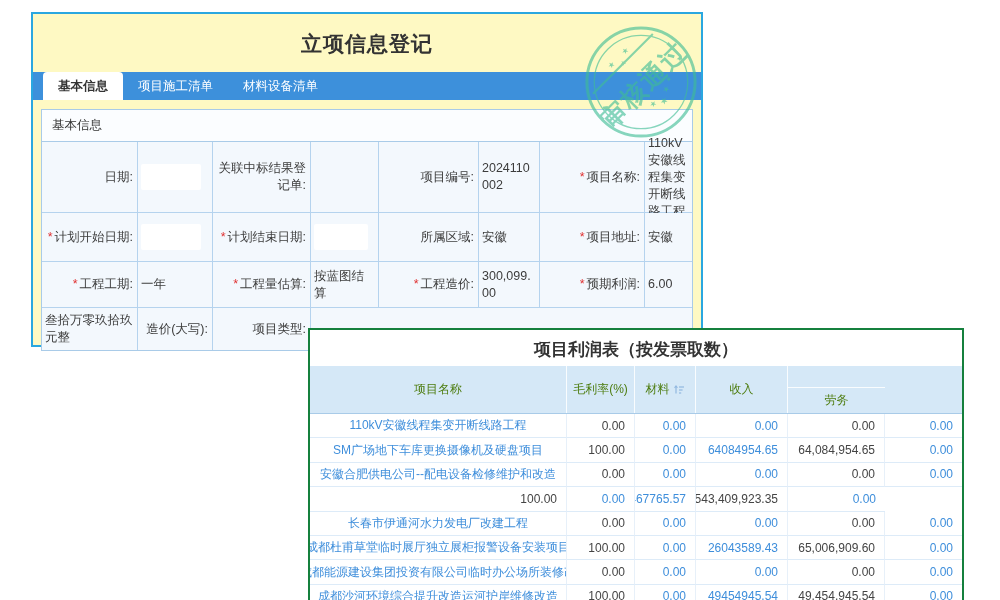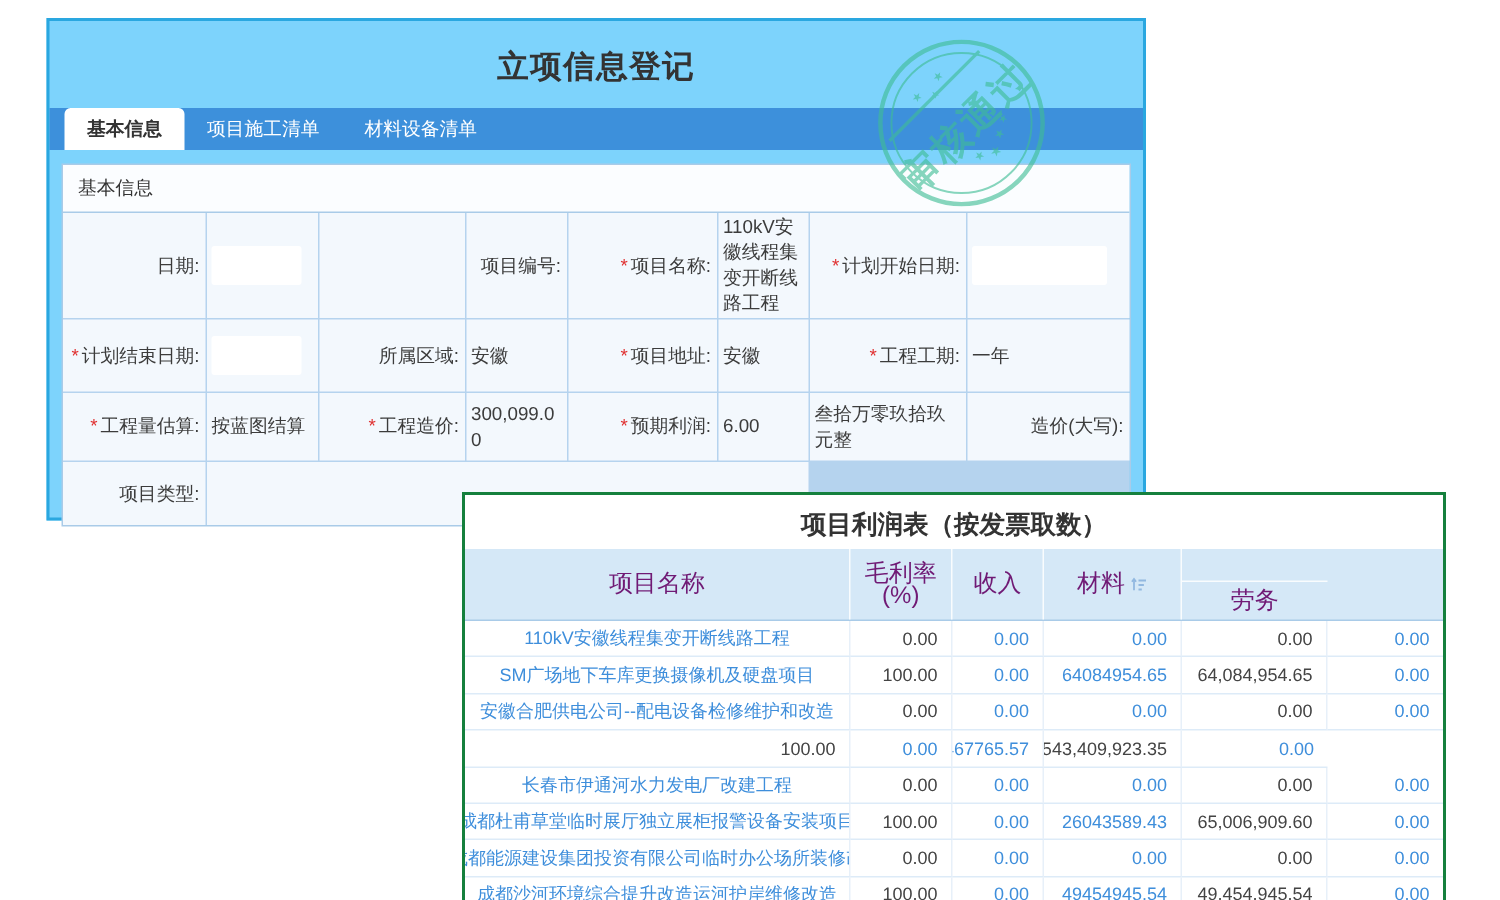--- a/index.html
+++ b/index.html
@@ -1,22 +1,22 @@
 <!DOCTYPE html>
 <html><head>
 <meta charset="utf-8">
 <style>
   * { margin:0; padding:0; box-sizing:border-box; }
   html,body { width:1000px; height:600px; background:#ffffff; overflow:hidden;
               font-family:"Liberation Sans","DejaVu Sans",sans-serif; }
   .stage { position:relative; width:1000px; height:600px; background:#fff; }
 
   
-  .panel1 { position:absolute; left:31px; top:12px; width:733px; height:335px;
-            background:#7dd3fc; border:2px solid #2AA7E0; z-index:1; }
+  .panel1 { position:absolute; left:31px; top:12px; width:672px; height:335px;
+            background:#fef9c3; border:2px solid #2AA7E0; z-index:1; }
   .p1-title { text-align:center; font-size:21px; font-weight:bold; color:#333;
               padding-top:16px; height:58px; letter-spacing:1px; }
   .tabbar { height:28px; background:#3D90DB; display:flex; align-items:stretch;
             padding-left:10px; }
   .tab { line-height:28px; padding:0 15px; font-size:12.5px; color:#fff;
          cursor:pointer; white-space:nowrap; }
   .tab.active { background:#fff; color:#333; border-radius:4px 4px 0 0; font-weight:bold; }
   .p1-body { padding:9px 8px; }
   .section { border:1px solid #A9CBE8; }
   .section-head { font-size:12.5px; color:#333; padding:7px 10px; background:#FBFDFF;
@@ -31,21 +31,21 @@
   .req { color:#E03131; margin-right:2px; }
   .redact { background:#ffffff; width:88%; height:26px; border-radius:2px; }
 
   
   .panel2 { position:absolute; left:308px; top:310px; width:656px; height:281px;
             background:#fff; border:2px solid #15803d; z-index:5;margin-top:18px; }
   .p2-title { text-align:center; font-size:17px; font-weight:bold; color:#333;
               height:36px; line-height:40px; background:#fff; }
   .phead { display:grid; grid-template-columns:257px 68px 61px 92px 97px 1fr;
            background:#D5E8F7; height:48px; border-bottom:1px solid #A9CBE8;
-           font-size:16px; color:#701a75; }
+           font-size:12px; color:#4d7c0f; }
   .hcell { display:flex; align-items:center; justify-content:center; text-align:center;
            border-right:1px solid rgba(255,255,255,.85); line-height:15px; padding:0 2px; }
   .hcell:last-child { border-right:none; }
   .hgroup { display:flex; flex-direction:column; }
   .hgroup .htop { height:22px; border-bottom:1px solid rgba(255,255,255,.85); }
   .hgroup .hbot { flex:1; display:flex; align-items:center; justify-content:center;text-align:center; }
   .sort-icon { margin-left:4px; display:inline-flex; }
   .prow { display:grid; grid-template-columns:257px 68px 61px 92px 97px 1fr; height:24.4px; }
   .pcell { font-size:12px; display:flex; align-items:center;
            border-right:1px solid #E7F0F9; border-bottom:1px solid #DDEBF8;
@@ -75,22 +75,24 @@
     </div>
 
     <div class="p1-body">
       <div class="section">
         <div class="section-head">基本信息</div>
         <div class="form-grid" id="form-grid">
             <div class="fcell flabel">日期:</div>
             <div class="fcell fvalue">
               <div class="redact"></div>
             </div>
+            <div class="fcell flabel">关联中标结果登记单:</div>
             <div class="fcell fvalue"></div>
             <div class="fcell flabel">项目编号:</div>
+            <div class="fcell fvalue">2024110002</div>
             <div class="fcell flabel"><span class="req">*</span>项目名称:</div>
             <div class="fcell fvalue">110kV安徽线程集变开断线路工程</div>
             <div class="fcell flabel"><span class="req">*</span>计划开始日期:</div>
             <div class="fcell fvalue">
               <div class="redact"></div>
             </div>
             <div class="fcell flabel"><span class="req">*</span>计划结束日期:</div>
             <div class="fcell fvalue">
               <div class="redact"></div>
             </div>
@@ -114,35 +116,35 @@
       </div>
     </div>
   </div>
 
   <div class="panel2">
     <div class="p2-title">项目利润表（按发票取数）</div>
 
     <div class="phead">
       <div class="hcell">项目名称</div>
       <div class="hcell">毛利率(%)</div>
-      <div class="hcell">收入</div>
       <div class="hcell">
         <span>材料</span>
         <span class="sort-icon">
           <svg width="11" height="11" viewBox="0 0 11 11">
             <g stroke="#92B8E0" stroke-width="1.2" fill="none">
               <line x1="2" y1="2.2" x2="2" y2="9.5"></line>
               <polyline points="0.6,3.8 2,2 3.4,3.8" fill="none"></polyline>
               <line x1="5" y1="3" x2="10" y2="3"></line>
               <line x1="5" y1="6" x2="8.6" y2="6"></line>
               <line x1="5" y1="9" x2="7.2" y2="9"></line>
             </g>
           </svg>
         </span>
       </div>
+      <div class="hcell">收入</div>
       <div class="hcell hgroup" style="padding:0; align-items:stretch;">
         <div class="htop"></div>
         <div class="hbot">劳务</div>
       </div>
     </div>
 
     <div id="profit-rows">
         <div class="prow">
           <div class="pcell c-name">110kV安徽线程集变开断线路工程</div>
           <div class="pcell c-num black">0.00</div>

